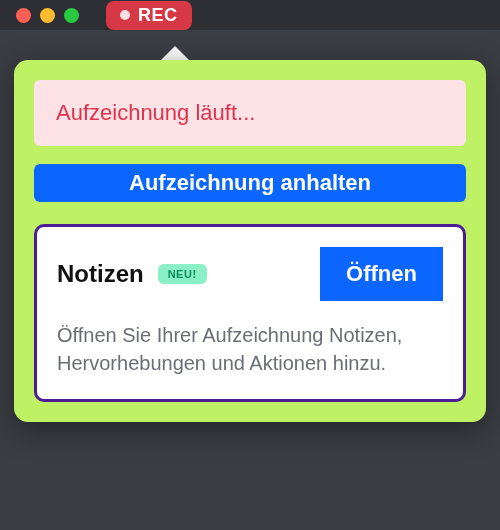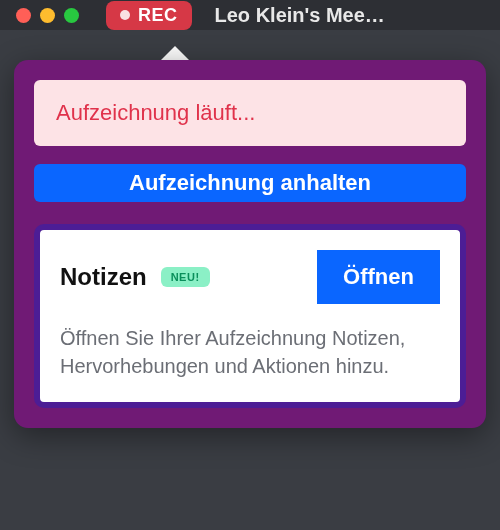--- a/index.html
+++ b/index.html
@@ -60,21 +60,21 @@
     }
     .popover-arrow {
       width: 0;
       height: 0;
       border-left: 14px solid transparent;
       border-right: 14px solid transparent;
       border-bottom: 14px solid #fafafa;
       margin-left: 147px;
     }
     .popover {
-      background: #701a75;
+      background: #bef264;
       border-radius: 14px;
       padding: 20px;
       box-shadow: 0 8px 30px rgba(0,0,0,0.4);
     }
     .status-bar {
       background: #fde3e6;
       color: #e0324b;
       font-size: 22px;
       font-weight: 500;
       padding: 20px 22px;
@@ -87,21 +87,21 @@
       font-size: 22px;
       font-weight: 600;
       text-align: center;
       padding: 6px 10px;
       border-radius: 6px;
       cursor: pointer;
     }
     .notes-card {
       margin-top: 22px;
       background: #fff;
-      border: 6px solid #4c1d95;
+      border: 3px solid #4c1d95;
       border-radius: 10px;
       padding: 20px 20px 22px 20px;
     }
     .notes-header {
       display: flex;
       align-items: center;
       gap: 14px;
     }
     .notes-title {
       font-size: 24px;
@@ -138,21 +138,20 @@
 <body>
 
 <div class="titlebar">
   <div class="traffic-light tl-close"></div>
   <div class="traffic-light tl-min"></div>
   <div class="traffic-light tl-max"></div>
   <div class="rec-pill">
     <span class="rec-dot"></span>
     <span>REC</span>
   </div>
-  <div class="window-title">Leo Klein's Mee…</div>
 </div>
 
 <div class="popover-wrap">
   <div class="popover-arrow"></div>
   <div class="popover">
     <div class="status-bar">Aufzeichnung läuft...</div>
     <div class="pause-btn">Aufzeichnung anhalten</div>
     <div class="notes-card">
       <div class="notes-header">
         <span class="notes-title">Notizen</span>

